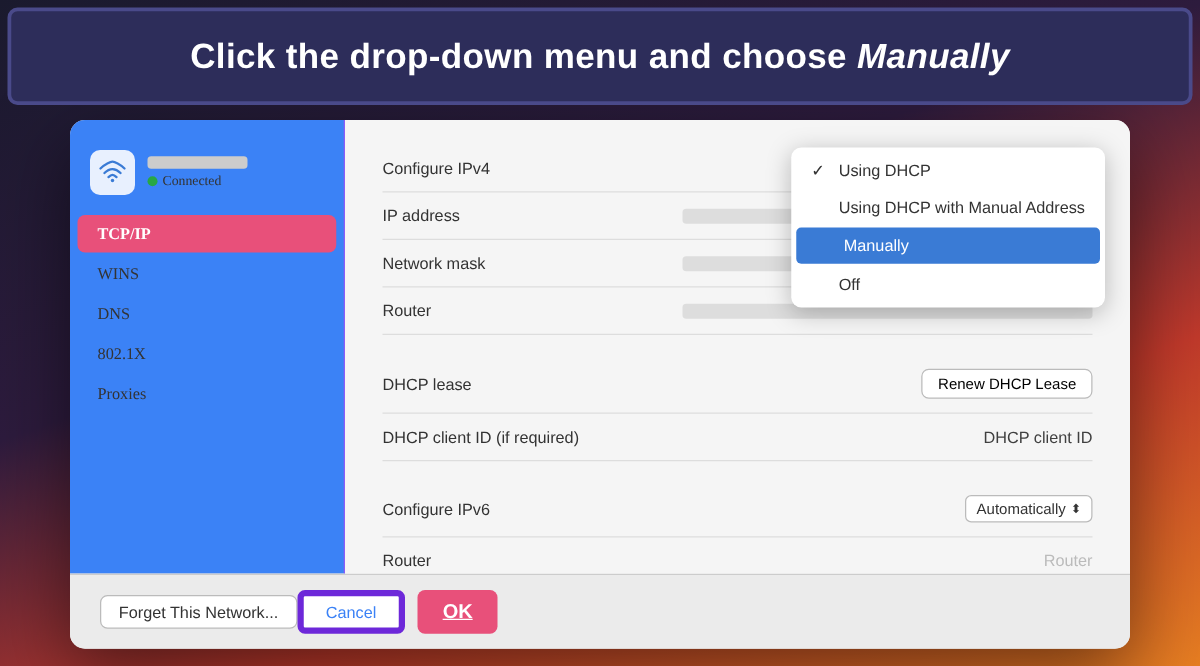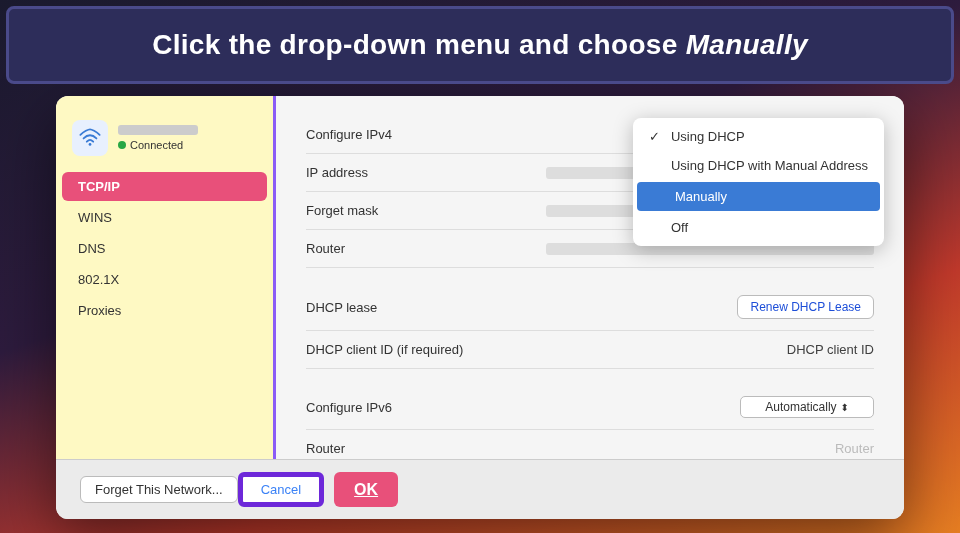--- a/index.html
+++ b/index.html
@@ -66,26 +66,27 @@
     
     .dialog-body {
       display: flex;
       flex: 1;
       overflow: hidden;
     }
 
     
     .sidebar {
       width: 220px;
-      background: #fef9c3;
+      background: #3b82f6;
       padding: 16px 0;
       display: flex;
       flex-direction: column;
       gap: 2px;
-      border-right: 3px solid #8b5cf6;
+      border-right: 1px solid #8b5cf6;
+      font-family: Liberation Serif, serif;
     }
 
     .network-info {
       display: flex;
       align-items: center;
       gap: 10px;
       padding: 8px 16px 14px 16px;
     }
 
     .wifi-icon {
@@ -196,36 +197,36 @@
       display: flex;
       justify-content: flex-end;
     }
 
     .renew-btn {
       background: white;
       border: 1px solid #bbb;
       border-radius: 6px;
       padding: 4px 12px;
       font-size: 12px;
-      color: #1d4ed8;
+      color: #000000;
       cursor: pointer;
     }
 
     .configure-ipv6-value {
       display: flex;
       align-items: center;
       gap: 4px;
       margin-left: auto;
     }
 
     .auto-select {
       background: white;
       border: 1px solid #bbb;
       border-radius: 5px;
-      padding: 3px 24px;
+      padding: 3px 8px;
       font-size: 12px;
       color: #333;
       display: flex;
       align-items: center;
       gap: 4px;
     }
 
     
     .dropdown-menu {
       position: absolute;
@@ -377,21 +378,21 @@
             
           </div>
         </div>
 
         <div class="form-row">
           <span class="form-label">IP address</span>
           <div class="form-value blurred"></div>
         </div>
 
         <div class="form-row">
-          <span class="form-label">Forget mask</span>
+          <span class="form-label">Network mask</span>
           <div class="form-value blurred"></div>
         </div>
 
         <div class="form-row">
           <span class="form-label">Router</span>
           <div class="form-value blurred" style="width:80px;"></div>
         </div>
 
         <div class="separator-row"></div>
 

